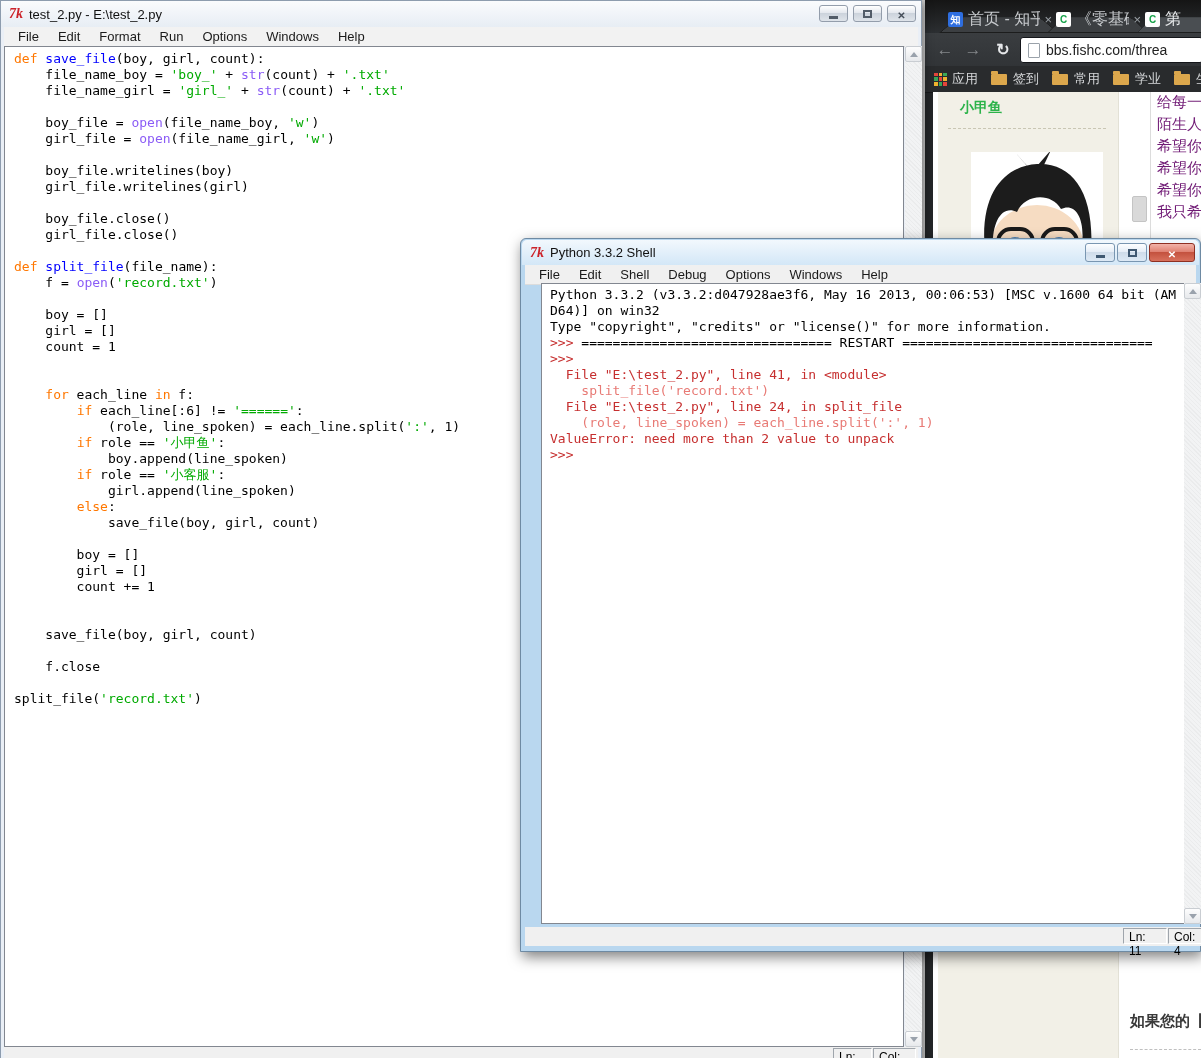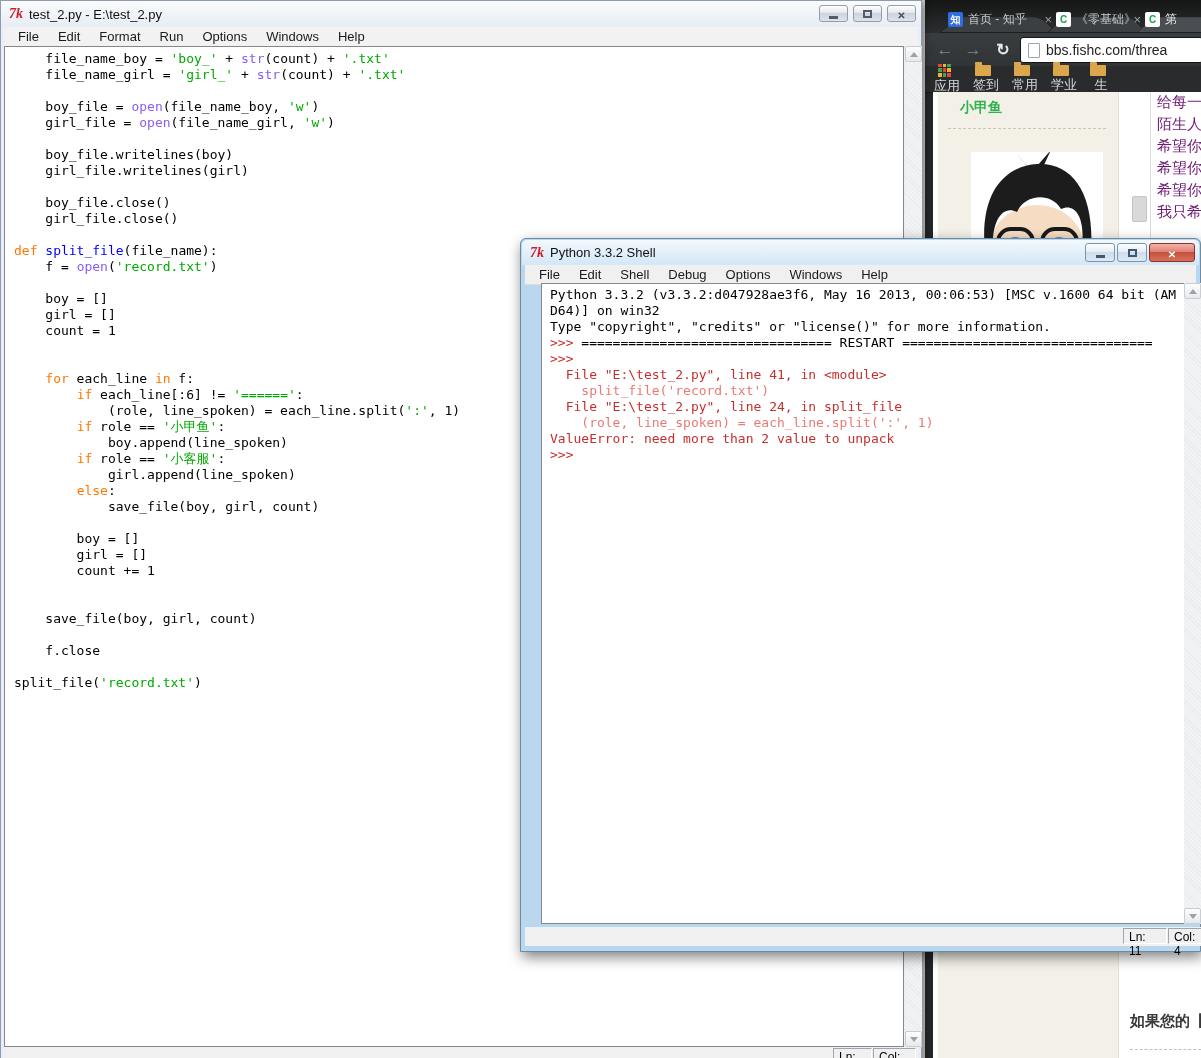--- a/index.html
+++ b/index.html
@@ -12,33 +12,33 @@
   .tab{position:absolute;top:6px;height:27px;display:flex;align-items:center;padding:0 7px 0 9px;overflow:hidden;}
   .tab::before{content:'';position:absolute;inset:0;border-radius:9px 9px 0 0;transform:perspective(26px) rotateX(28deg);transform-origin:bottom;z-index:0;}
   .tab1{left:14px;width:104px;}
   .tab2{left:122px;width:85px;}
   .tab3{left:211px;width:86px;}
   .tab::before{background:#3c3f42;border:1px solid #1a1a1a;}
   .tab.active::before{background:#4a4e52;}
   .ticon{position:relative;z-index:1;width:15px;height:15px;border-radius:2px;font-size:10px;font-weight:bold;display:flex;align-items:center;justify-content:center;flex:0 0 auto;margin-right:5px;}
   .ticon.zhihu{background:#2e6ee0;color:#fff;}
   .ticon.fishc{background:#fff;color:#17a34a;}
-  .ttitle{position:relative;z-index:1;font-size:12px;color:#c7cacd;white-space:nowrap;overflow:hidden;flex:1 1 auto;}
+  .ttitle{position:relative;z-index:1;font-size:16px;color:#c7cacd;white-space:nowrap;overflow:hidden;flex:1 1 auto;}
   .tab.active .ttitle{color:#e9ebed;}
   .tclose{position:relative;z-index:1;color:#9aa0a5;font-size:13px;margin-left:4px;flex:0 0 auto;}
   #btoolbar{position:absolute;left:0;top:33px;right:0;height:33px;background:linear-gradient(#3a3d40,#313437);}
   .navbtn{position:absolute;top:5px;width:24px;height:23px;display:flex;align-items:center;justify-content:center;color:#85888b;font-size:17px;font-weight:bold;}
   #nav-back{left:8px;}
   #nav-fwd{left:36px;}
   #nav-reload{left:66px;color:#e6e8ea;font-size:16px;}
   #urlbox{position:absolute;left:95px;right:-2px;top:4px;height:24px;background:#fff;border:1px solid #14161a;border-radius:3px;display:flex;align-items:center;padding-left:7px;overflow:hidden;}
   #doc-icon{width:10px;height:13px;border:1px solid #9aa2aa;border-radius:1px;background:#fff;margin-right:6px;flex:0 0 auto;}
   #url-text{font-size:14px;color:#222;white-space:nowrap;}
   #bookmarks{position:absolute;left:0;top:66px;right:0;height:26px;background:#292b2d;display:flex;align-items:center;padding-left:9px;border-bottom:1px solid #17181a;}
-  .bmitem{display:flex;align-items:center;margin-right:13px;color:#d6d8da;font-size:13px;white-space:nowrap;flex-direction:column;}
+  .bmitem{display:flex;align-items:center;margin-right:13px;color:#d6d8da;font-size:13px;white-space:nowrap;}
   .bicon-apps{width:13px;height:13px;display:grid;grid-template-columns:repeat(3,1fr);gap:1px;margin-right:5px;}
   .bicon-apps i{display:block;}
   .bicon-apps i:nth-child(1){background:#e5453b;}.bicon-apps i:nth-child(2){background:#f0b32e;}
   .bicon-apps i:nth-child(3){background:#3aa757;}.bicon-apps i:nth-child(4){background:#3aa757;}
   .bicon-apps i:nth-child(5){background:#e5453b;}.bicon-apps i:nth-child(6){background:#f0b32e;}
   .bicon-apps i:nth-child(7){background:#f0b32e;}.bicon-apps i:nth-child(8){background:#3aa757;}
   .bicon-apps i:nth-child(9){background:#e5453b;}
   .bicon-folder{position:relative;width:16px;height:11px;background:#dca74c;border-radius:1px;margin-right:6px;}
   .bicon-folder::before{content:'';position:absolute;left:0;top:-3px;width:7px;height:3px;background:#dca74c;border-radius:1px 1px 0 0;}
   #bpage{position:absolute;left:8px;top:92px;right:0;bottom:0;background:#ffffff;}
@@ -235,20 +235,21 @@
         <span class="mitem">File</span>
         <span class="mitem">Edit</span>
         <span class="mitem">Format</span>
         <span class="mitem">Run</span>
         <span class="mitem">Options</span>
         <span class="mitem">Windows</span>
         <span class="mitem">Help</span>
       </div>
     <div id="e-text">
       <div id="code">
+          <div class="cline"><span class="t-k">def</span><span class="t-p"> </span><span class="t-d">save_file</span><span class="t-p">(boy, girl, count):</span></div>
           <div class="cline"><span class="t-p">    file_name_boy = </span><span class="t-s">'boy_'</span><span class="t-p"> + </span><span class="t-b">str</span><span class="t-p">(count) + </span><span class="t-s">'.txt'</span></div>
           <div class="cline"><span class="t-p">    file_name_girl = </span><span class="t-s">'girl_'</span><span class="t-p"> + </span><span class="t-b">str</span><span class="t-p">(count) + </span><span class="t-s">'.txt'</span></div>
           <div class="cline">&nbsp;</div>
           <div class="cline"><span class="t-p">    boy_file = </span><span class="t-b">open</span><span class="t-p">(file_name_boy, </span><span class="t-s">'w'</span><span class="t-p">)</span></div>
           <div class="cline"><span class="t-p">    girl_file = </span><span class="t-b">open</span><span class="t-p">(file_name_girl, </span><span class="t-s">'w'</span><span class="t-p">)</span></div>
           <div class="cline">&nbsp;</div>
           <div class="cline"><span class="t-p">    boy_file.writelines(boy)</span></div>
           <div class="cline"><span class="t-p">    girl_file.writelines(girl)</span></div>
           <div class="cline">&nbsp;</div>
           <div class="cline"><span class="t-p">    boy_file.close()</span></div>

